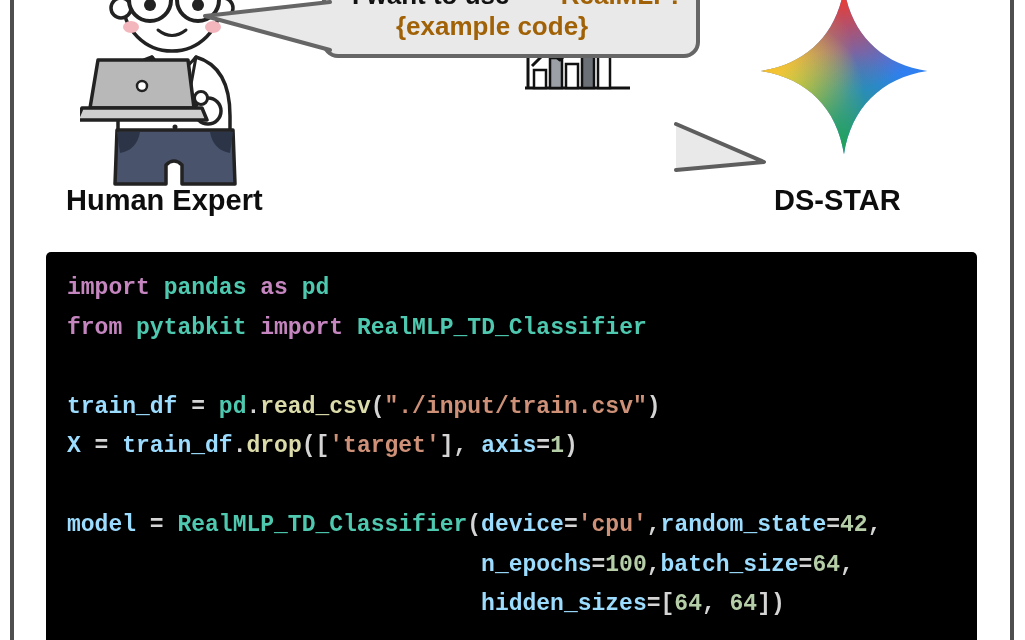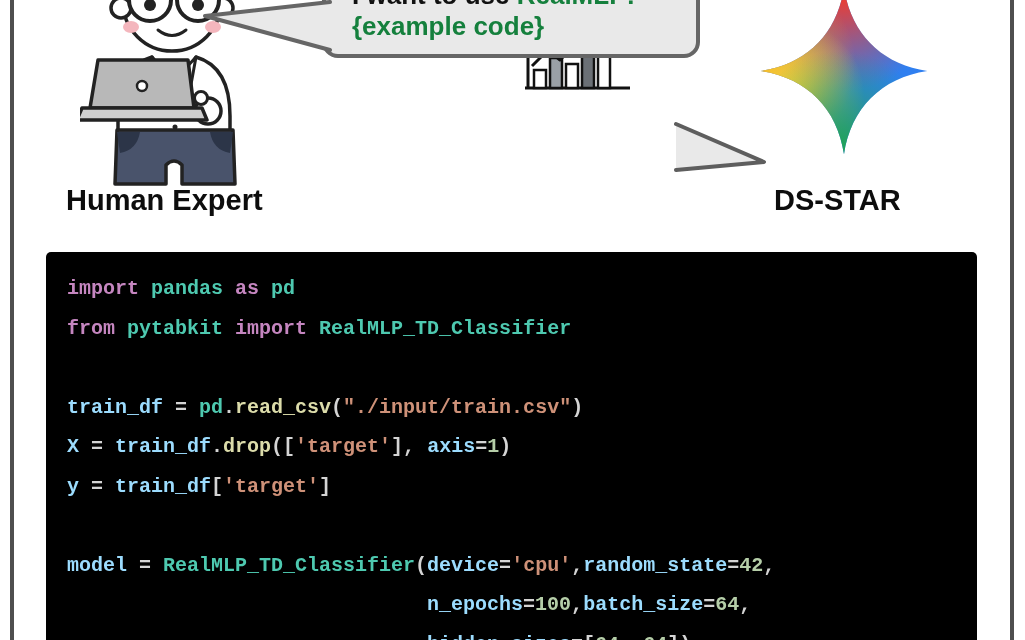--- a/index.html
+++ b/index.html
@@ -23,37 +23,37 @@
   #human-label{left:66px;top:184px;}
   #agent-label{left:774px;top:184px;}
 
   
   .bubble{
     position:absolute;z-index:3;background:#e9e9e9;border:4px solid #666666;
     border-radius:16px;box-sizing:border-box;
   }
   #request-bubble{left:322px;top:-26px;width:378px;height:84px;padding:2px 0 0 26px;}
   #request-bubble .b-line{font-weight:bold;font-size:26px;line-height:31px;color:#111111;white-space:nowrap;}
-  #request-bubble .hl{color:#15803d;}
+  #request-bubble .hl{color:#a16207;margin-left:44px;}
   #response-bubble{
     left:303px;top:92px;width:382px;height:91px;border-radius:22px;border-color:#5e5e5e;
     display:flex;align-items:center;justify-content:center;
   }
   #response-bubble .b-text{font-weight:bold;font-size:25px;color:#111111;white-space:nowrap;}
   #tails-overlay{position:absolute;left:0;top:0;width:1025px;height:640px;z-index:4;pointer-events:none;}
 
   
   #code-block{
     position:absolute;left:46px;top:252px;width:931px;height:420px;z-index:2;
     background:#000000;border-radius:5px;box-sizing:border-box;
     padding:17px 0 0 21px;
   }
   .code-line{
     font-family:"Liberation Mono","DejaVu Sans Mono",monospace;
-    font-weight:bold;font-size:20px;height:39.5px;line-height:39.5px;white-space:pre;
+    font-weight:bold;font-size:23px;height:39.5px;line-height:39.5px;white-space:pre;
   }
 </style>
 </head>
 <body>
 
 <div id="canvas">
 
   <div id="frame-left" class="frame-line"></div>
   <div id="frame-right" class="frame-line"></div>
 
@@ -152,21 +152,20 @@
   <div id="human-label" class="actor-label">Human Expert</div>
   <div id="agent-label" class="actor-label">DS-STAR</div>
 
   <div id="code-block">
     <div id="code-lines">
         <div class="code-line"><span style="color: rgb(197, 134, 192);">import</span><span style="color: rgb(212, 212, 212);"> </span><span style="color: rgb(78, 201, 176);">pandas</span><span style="color: rgb(212, 212, 212);"> </span><span style="color: rgb(197, 134, 192);">as</span><span style="color: rgb(212, 212, 212);"> </span><span style="color: rgb(78, 201, 176);">pd</span></div>
         <div class="code-line"><span style="color: rgb(197, 134, 192);">from</span><span style="color: rgb(212, 212, 212);"> </span><span style="color: rgb(78, 201, 176);">pytabkit</span><span style="color: rgb(212, 212, 212);"> </span><span style="color: rgb(197, 134, 192);">import</span><span style="color: rgb(212, 212, 212);"> </span><span style="color: rgb(78, 201, 176);">RealMLP_TD_Classifier</span></div>
         <div class="code-line">&nbsp;</div>
         <div class="code-line"><span style="color: rgb(156, 220, 254);">train_df</span><span style="color: rgb(212, 212, 212);"> = </span><span style="color: rgb(78, 201, 176);">pd</span><span style="color: rgb(212, 212, 212);">.</span><span style="color: rgb(220, 220, 170);">read_csv</span><span style="color: rgb(212, 212, 212);">(</span><span style="color: rgb(206, 145, 120);">"./input/train.csv"</span><span style="color: rgb(212, 212, 212);">)</span></div>
         <div class="code-line"><span style="color: rgb(156, 220, 254);">X</span><span style="color: rgb(212, 212, 212);"> = </span><span style="color: rgb(156, 220, 254);">train_df</span><span style="color: rgb(212, 212, 212);">.</span><span style="color: rgb(220, 220, 170);">drop</span><span style="color: rgb(212, 212, 212);">([</span><span style="color: rgb(206, 145, 120);">'target'</span><span style="color: rgb(212, 212, 212);">], </span><span style="color: rgb(156, 220, 254);">axis</span><span style="color: rgb(212, 212, 212);">=</span><span style="color: rgb(181, 206, 168);">1</span><span style="color: rgb(212, 212, 212);">)</span></div>
-        <div class="code-line"><span style="color: rgb(156, 220, 254);">y</span><span style="color: rgb(212, 212, 212);"> = </span><span style="color: rgb(156, 220, 254);">train_df</span><span style="color: rgb(212, 212, 212);">[</span><span style="color: rgb(206, 145, 120);">'target'</span><span style="color: rgb(212, 212, 212);">]</span></div>
         <div class="code-line">&nbsp;</div>
         <div class="code-line"><span style="color: rgb(156, 220, 254);">model</span><span style="color: rgb(212, 212, 212);"> = </span><span style="color: rgb(78, 201, 176);">RealMLP_TD_Classifier</span><span style="color: rgb(212, 212, 212);">(</span><span style="color: rgb(156, 220, 254);">device</span><span style="color: rgb(212, 212, 212);">=</span><span style="color: rgb(206, 145, 120);">'cpu'</span><span style="color: rgb(212, 212, 212);">,</span><span style="color: rgb(156, 220, 254);">random_state</span><span style="color: rgb(212, 212, 212);">=</span><span style="color: rgb(181, 206, 168);">42</span><span style="color: rgb(212, 212, 212);">,</span></div>
         <div class="code-line"><span style="color: rgb(212, 212, 212);">                              </span><span style="color: rgb(156, 220, 254);">n_epochs</span><span style="color: rgb(212, 212, 212);">=</span><span style="color: rgb(181, 206, 168);">100</span><span style="color: rgb(212, 212, 212);">,</span><span style="color: rgb(156, 220, 254);">batch_size</span><span style="color: rgb(212, 212, 212);">=</span><span style="color: rgb(181, 206, 168);">64</span><span style="color: rgb(212, 212, 212);">,</span></div>
         <div class="code-line"><span style="color: rgb(212, 212, 212);">                              </span><span style="color: rgb(156, 220, 254);">hidden_sizes</span><span style="color: rgb(212, 212, 212);">=[</span><span style="color: rgb(181, 206, 168);">64</span><span style="color: rgb(212, 212, 212);">, </span><span style="color: rgb(181, 206, 168);">64</span><span style="color: rgb(212, 212, 212);">])</span></div>
       </div>
   </div>
 
 </div>
 
 </body></html>

